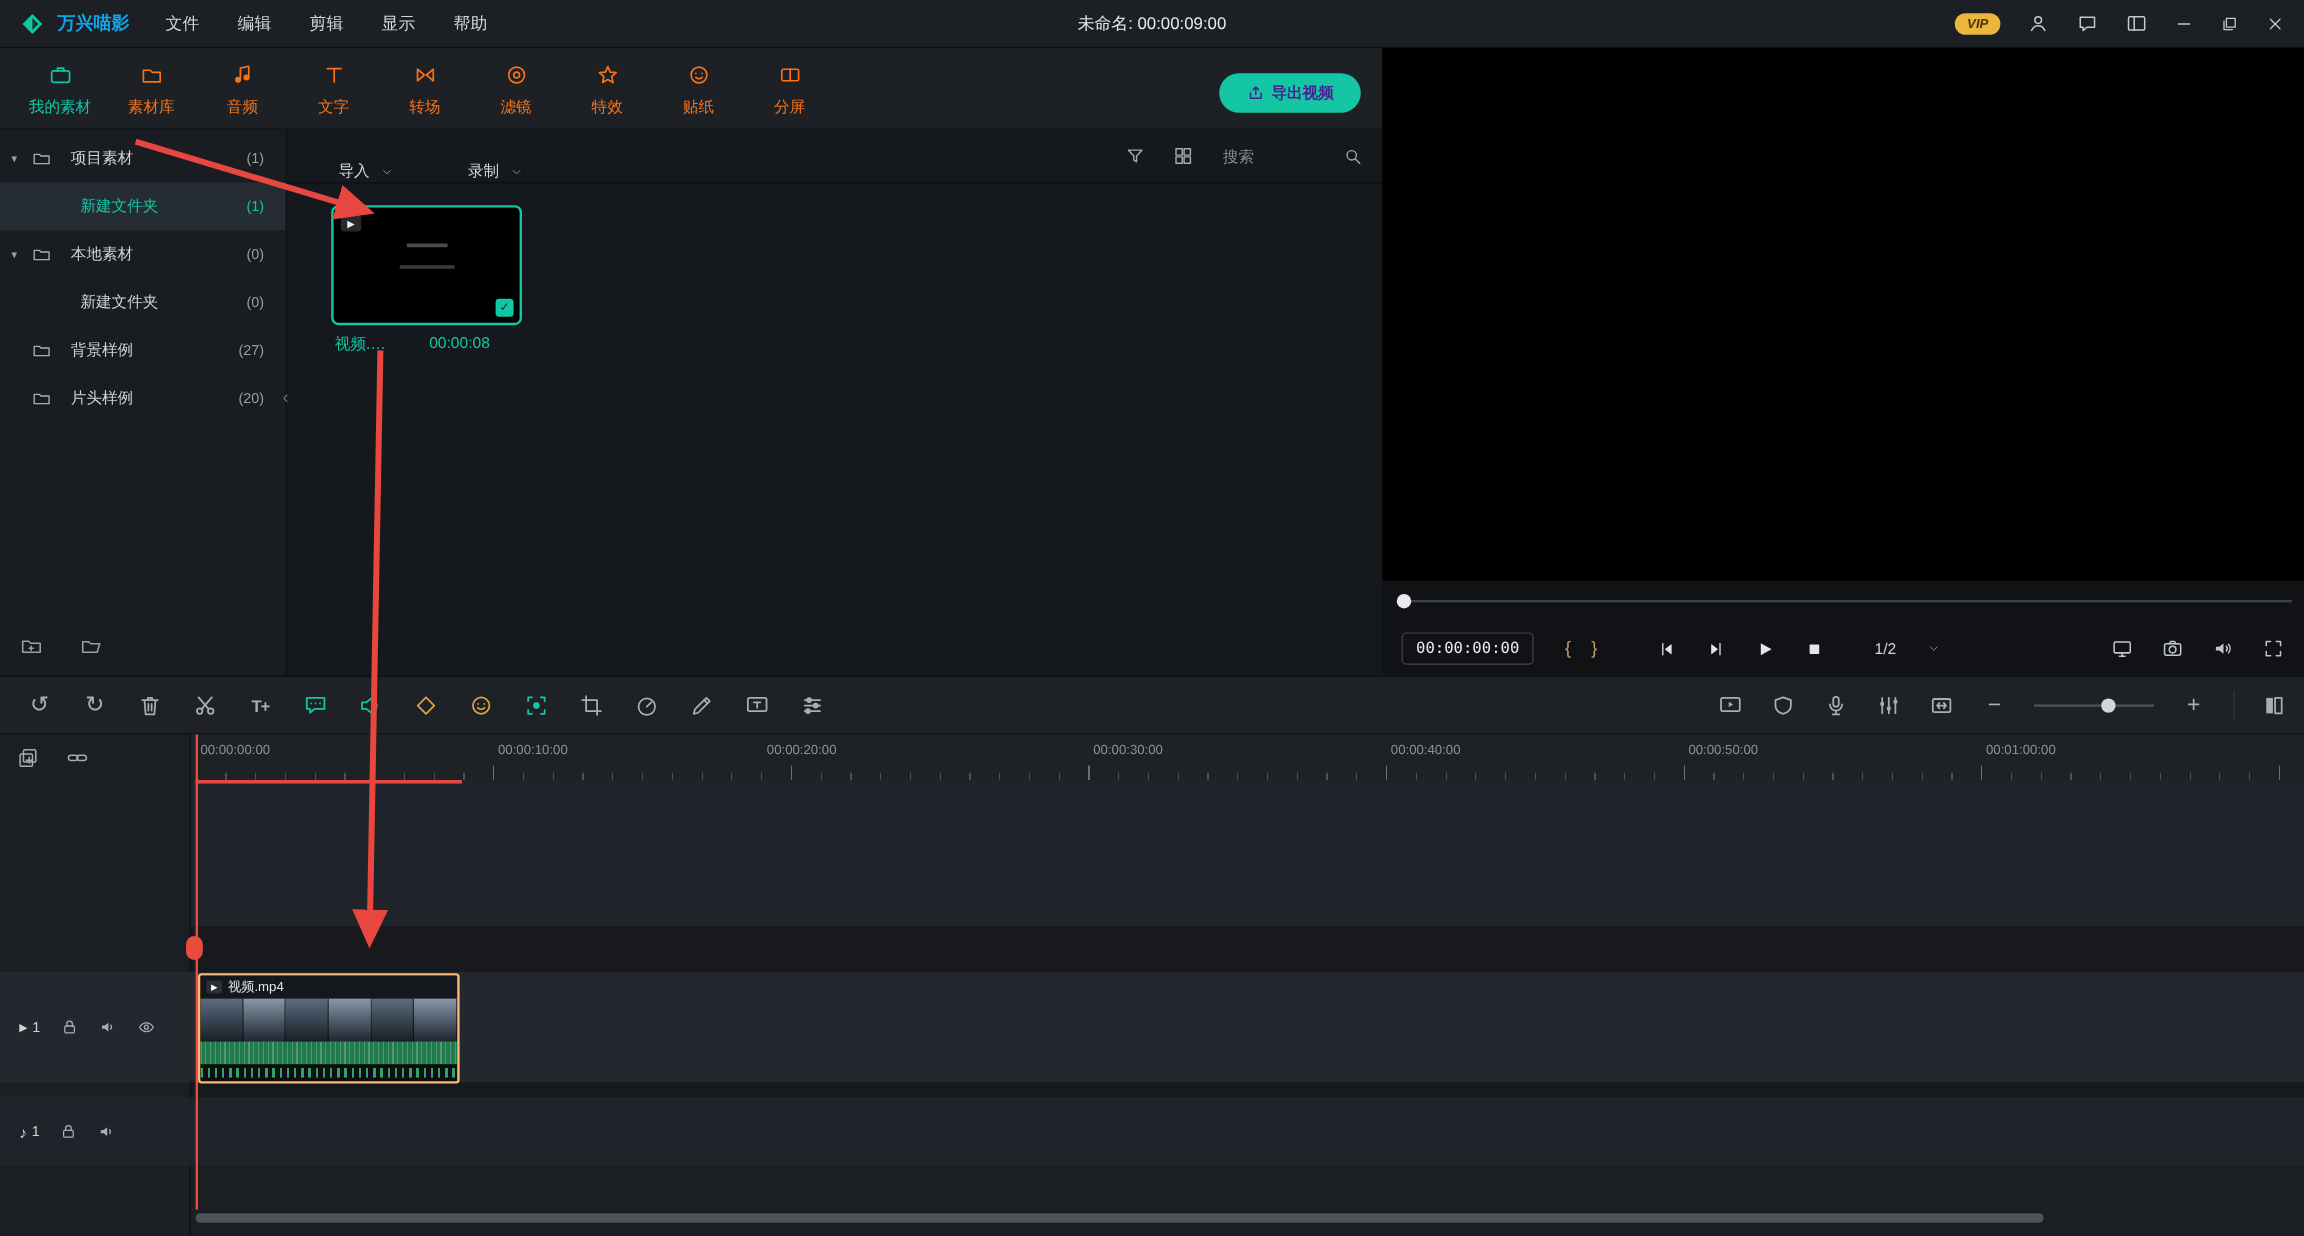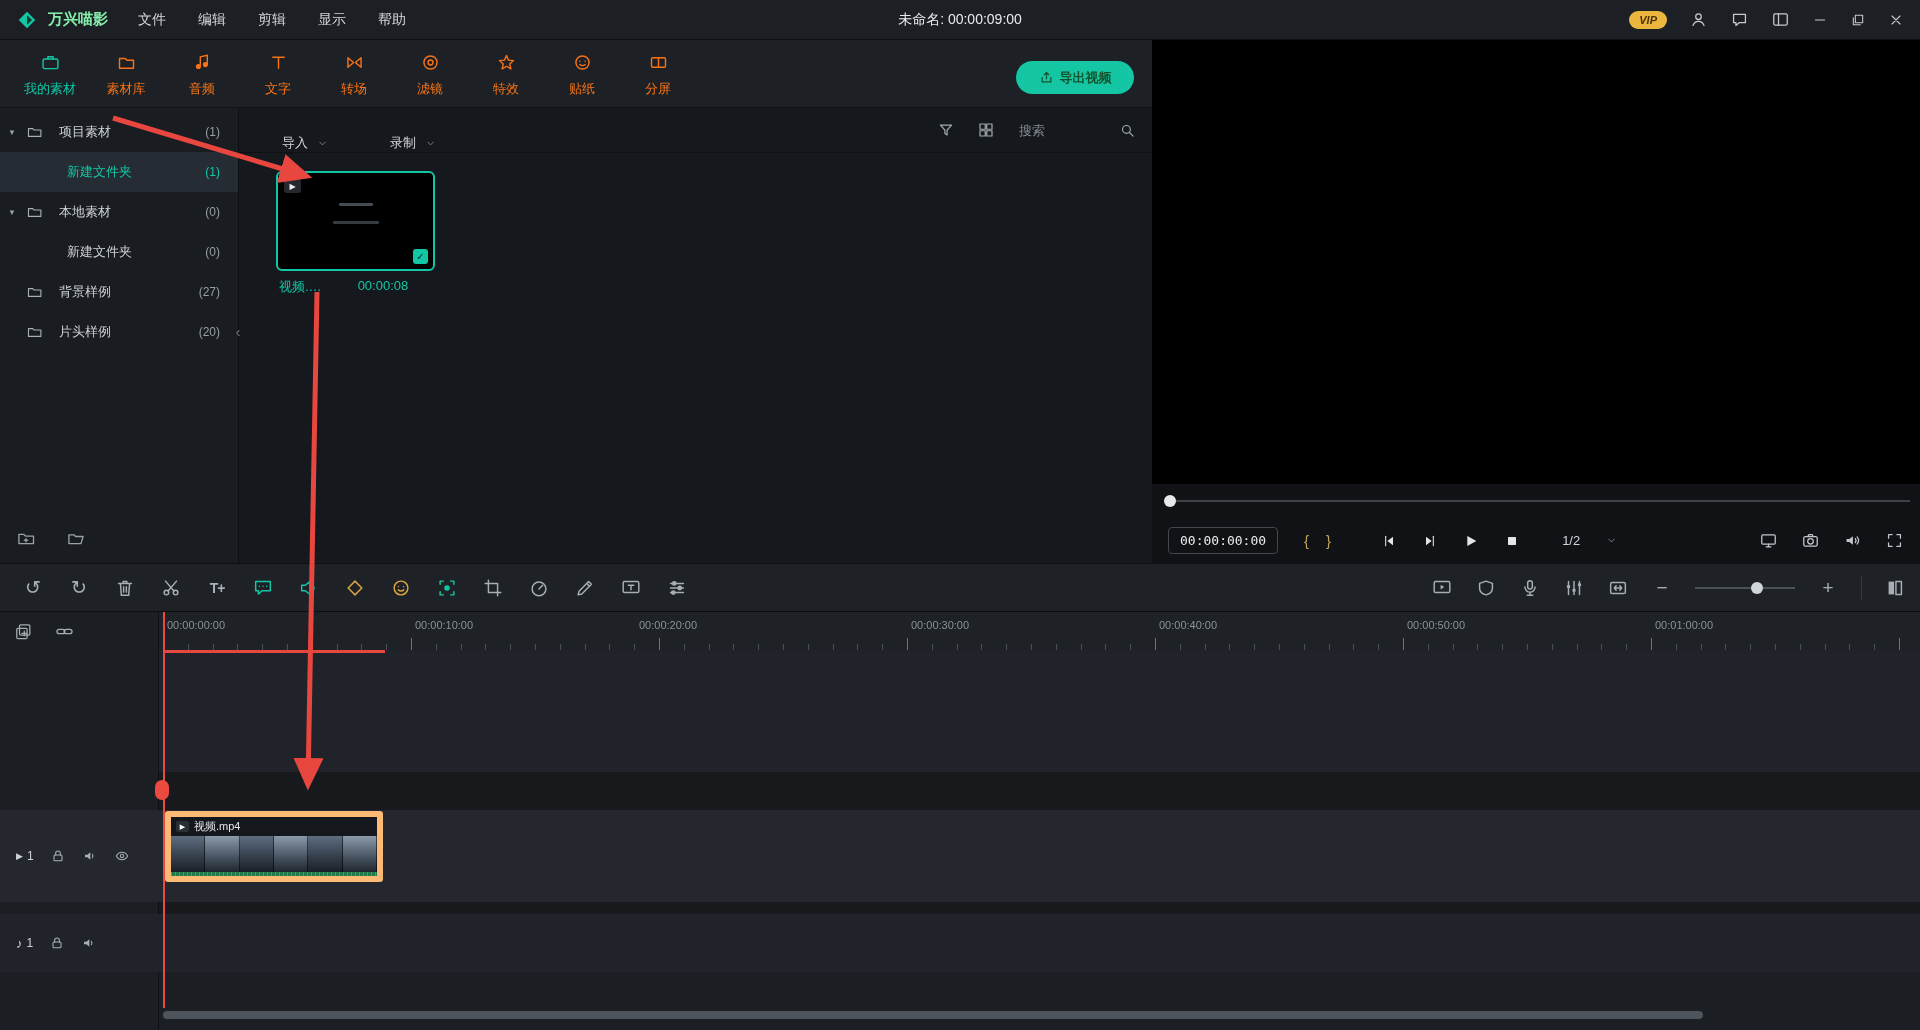--- a/index.html
+++ b/index.html
@@ -5,36 +5,36 @@
   html,body{margin:0;padding:0}
   body{position:relative;width:1920px;height:1030px;overflow:hidden;background:#141619;
        font-family:"Liberation Sans","DejaVu Sans",sans-serif;color:#c9cdd2}
   .ic{display:inline-flex;align-items:center;justify-content:center}
   .ic svg{width:100%;height:100%;fill:none;stroke:currentColor;stroke-width:1.6;stroke-linecap:round;stroke-linejoin:round;display:block}
 
   
   #titlebar{position:absolute;left:0;top:0;width:1920px;height:40px;background:#1c1f24;
             display:flex;align-items:center;padding:0 16px;box-sizing:border-box;z-index:10;border-bottom:1px solid #0e1012}
   .logo{width:22px;height:22px;margin-right:10px}
-  .appname{color:#86efac;font-size:15px;font-weight:700;margin-right:30px;white-space:nowrap}
+  .appname{color:#0ea5e9;font-size:15px;font-weight:700;margin-right:30px;white-space:nowrap}
   .menus{display:flex;gap:32px;font-size:14px;color:#d4d7da}
   .menus span{cursor:default;white-space:nowrap}
   .doc-title{position:absolute;left:50%;top:50%;transform:translate(-50%,-50%);font-size:14px;color:#e8eaec;white-space:nowrap}
   .tb-right{margin-left:auto;display:flex;align-items:center;gap:22px;color:#c6cacf}
   .vip{background:#eab63e;color:#4a3407;font-size:11px;font-weight:700;font-style:italic;padding:3px 10px;border-radius:10px;cursor:pointer}
   .tbic{width:19px;height:19px;cursor:pointer}
   .winctl{width:16px;height:16px;cursor:pointer}
 
   
   #tabbar{position:absolute;left:0;top:40px;width:1152px;height:68px;background:#1d2126;border-bottom:1px solid #101215;
           display:flex;align-items:flex-start;padding:10px 0 0 12px;box-sizing:border-box}
   .tab{display:flex;flex-direction:column;align-items:center;gap:7px;min-width:64px;padding:2px 6px;font-size:13px;color:#f97316;cursor:pointer}
   .tab .ticon{width:21px;height:21px}
   .tab.active{color:#12c7a6}
-  .export-btn{position:absolute;left:1016px;top:21px;width:118px;height:33px;border-radius:17px;background:#14c6a4;color:#14532d;
+  .export-btn{position:absolute;left:1016px;top:21px;width:118px;height:33px;border-radius:17px;background:#14c6a4;color:#4c1d95;
               font-size:13px;font-weight:700;display:flex;align-items:center;justify-content:center;gap:6px;cursor:pointer}
   .export-btn .ic{width:15px;height:15px}
   .export-btn svg{stroke-width:2}
 
   
   #sidebar{position:absolute;left:0;top:108px;width:239px;height:455px;background:#191c21;border-right:1px solid #0e1013;
            padding-top:4px;box-sizing:border-box}
   .srow{position:relative;height:40px;display:flex;align-items:center;padding-right:18px;font-size:13px;color:#ced2d6;cursor:pointer}
   .srow .caret{position:absolute;left:8px;font-size:8px;color:#9aa0a6}
   .srow .ficon{position:absolute;left:26px;width:17px;height:17px;color:#a9afb5}
@@ -121,21 +121,21 @@
                 background:repeating-linear-gradient(90deg,#6a7077 0 1px,transparent 1px 248px)}
   .rlabel{position:absolute;top:7px;font-size:11px;color:#8b9197;white-space:nowrap}
   .tracks{position:absolute;left:159px;top:38px;width:1761px;height:372px}
   .band{position:absolute;left:0;width:1761px}
   #band1{top:0;height:122px;background:#20242a}
   #band2{top:122px;height:38px;background:#17191d}
   #vrow{top:160px;height:92px;background:#24282e}
   #gaprow{top:252px;height:12px;background:#17191d}
   #arow{top:264px;height:58px;background:#20242a}
   .red-line{position:absolute;left:4px;top:0;width:222px;height:3px;background:#e8473f;z-index:4}
-  .clip{position:absolute;left:6px;top:161px;width:218px;height:71px;border:6px solid #fdba74;border-radius:3px;background:#0c0e11;
+  .clip{position:absolute;left:6px;top:161px;width:218px;height:92px;border:2px solid #fdba74;border-radius:3px;background:#0c0e11;
         overflow:hidden;cursor:pointer;z-index:3;box-sizing:border-box}
   .clip-name{height:19px;background:#14171b;display:flex;align-items:center;gap:5px;padding-left:5px;font-size:11px;color:#e3e5e7;white-space:nowrap}
   .cn-play{width:13px;height:11px;background:#2b3036;border-radius:2px;color:#fff;font-size:7px;display:flex;align-items:center;justify-content:center;flex:none}
   .clip-thumbs{height:36px;display:flex}
   .th{flex:1;border-right:1px solid rgba(0,0,0,.55);background:linear-gradient(180deg,#5d6d80 0%,#333d49 60%,#191f26 100%)}
   .th:nth-child(2n){background:linear-gradient(180deg,#8b99a9 0%,#46525f 60%,#20262d 100%)}
   .clip-wave{height:19px;background:#217a4b;background-image:repeating-linear-gradient(90deg,rgba(255,255,255,.22) 0 1px,transparent 1px 4px)}
   .clip-sub{height:12px;background:#0d1013;position:relative}
   .clip-sub::before{content:"";position:absolute;left:0;right:0;bottom:1px;height:8px;
                     background:repeating-linear-gradient(90deg,#2fa35f 0 2px,transparent 2px 6px)}

